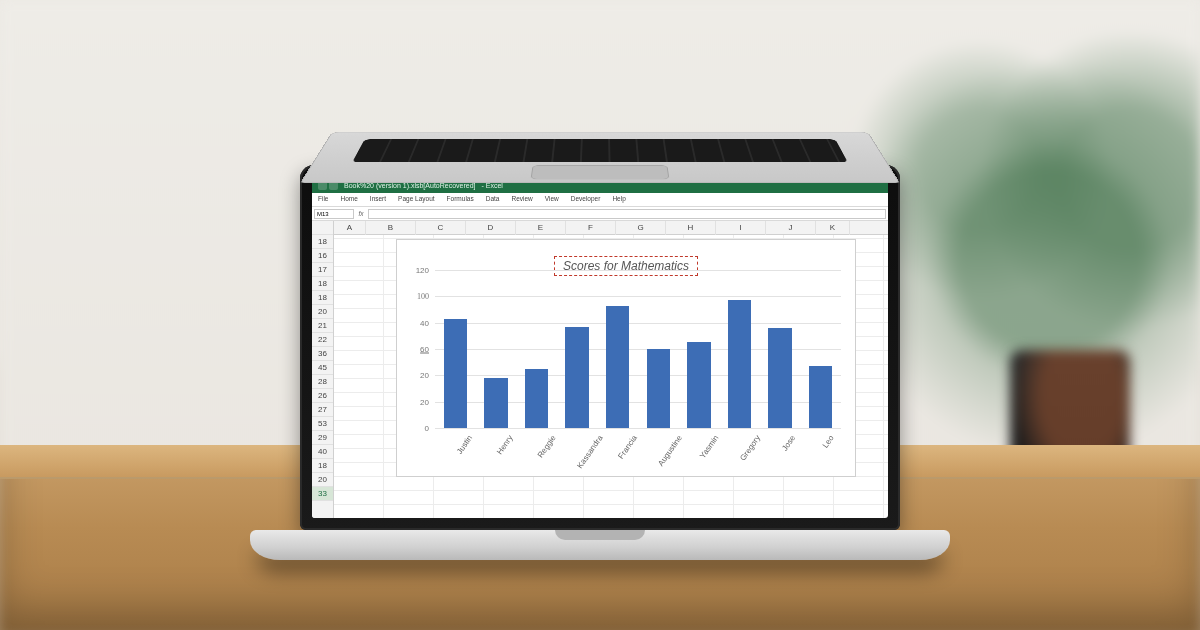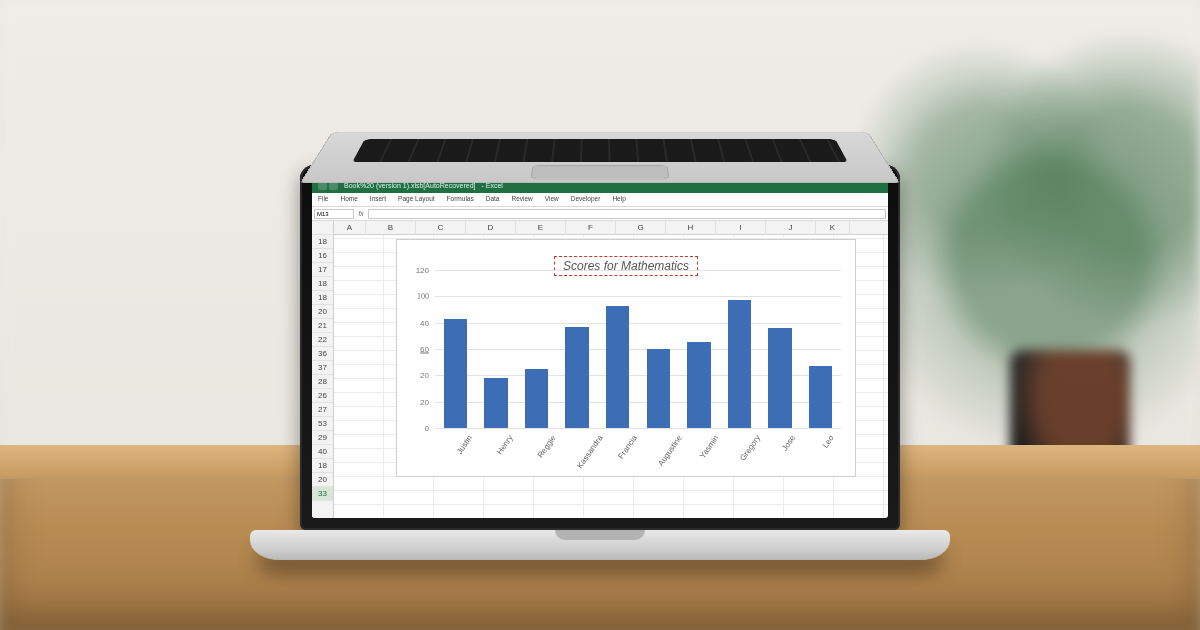--- a/index.html
+++ b/index.html
@@ -169,21 +169,21 @@
               <div style="height: 14px;"></div>
               <div>18</div>
               <div>16</div>
               <div>17</div>
               <div>18</div>
               <div>18</div>
               <div>20</div>
               <div>21</div>
               <div>22</div>
               <div>36</div>
-              <div>37</div>
+              <div>45</div>
               <div>28</div>
               <div>26</div>
               <div>27</div>
               <div>53</div>
               <div>29</div>
               <div>40</div>
               <div>18</div>
               <div>20</div>
               <div class="sel">33</div>
             </div>

